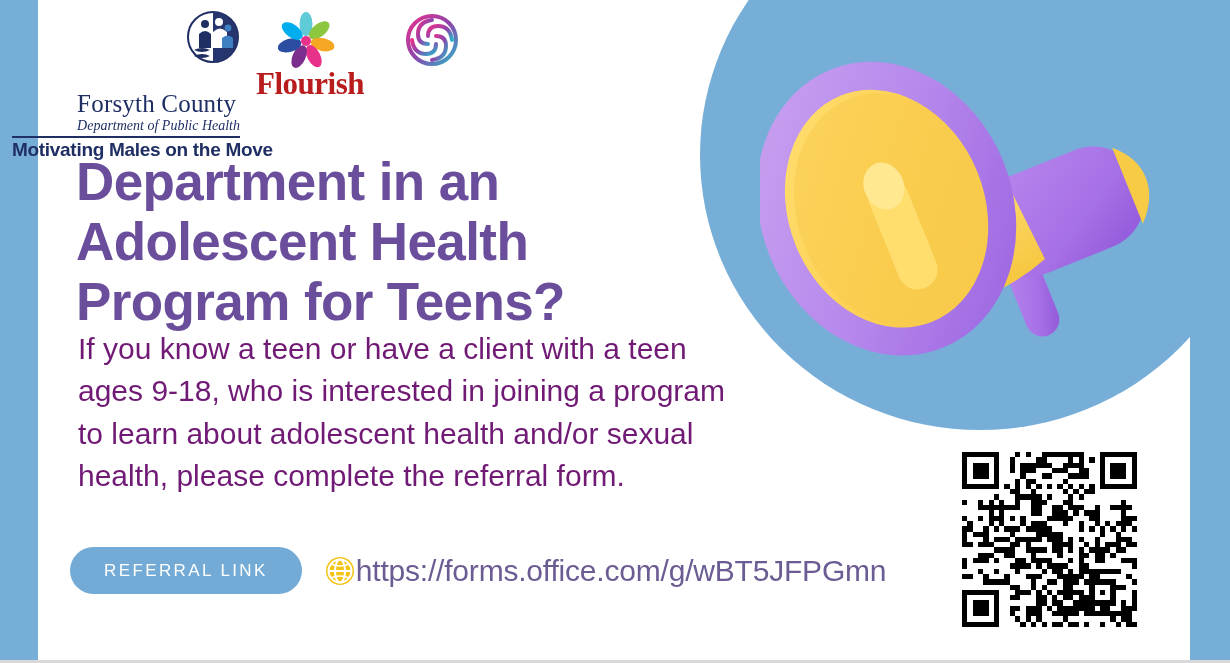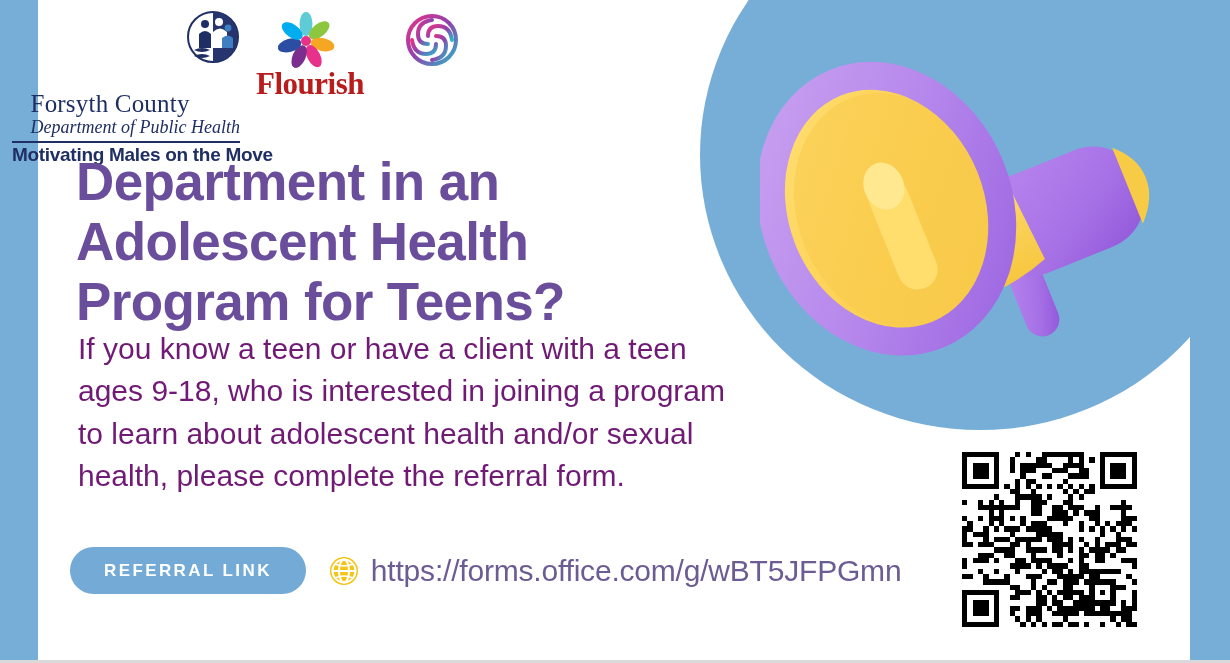--- a/index.html
+++ b/index.html
@@ -57,21 +57,21 @@
   .fc-top{ display:flex; align-items:flex-end; gap:25px;flex-direction:column; }
   .fc-seal{ width:54px; height:54px; flex:0 0 54px; }
   .fc-words{ padding-top:2px; }
   .fc-name{
     font-family:"Liberation Serif", serif;
     font-size:25px; color:#1F2F64; line-height:1;
     letter-spacing:.2px; white-space:nowrap;
   }
   .fc-dept{
     font-family:"Liberation Serif", serif;
-    font-style:italic; font-size:18px; color:#1F2F64;
+    font-style:italic; font-size:14px; color:#1F2F64;
     line-height:1.1; margin-top:2px; white-space:nowrap;
   }
   .fc-rule{
     height:2px; background:#1F2F64; margin:3px 0 2px 0; width:228px;
   }
   .fc-tag{
     font-family:"Liberation Sans", sans-serif;
     font-weight:bold; font-size:19px; color:#1F2F64;
     line-height:1.05; white-space:nowrap; letter-spacing:-.3px;
   }
@@ -114,29 +114,28 @@
     position:absolute; left:70px; top:547px;
     display:flex; align-items:center;
   }
   .referral-btn{
     background:#73ABD6;
     color:#ffffff;
     border:none;
     border-radius:30px;
     padding:15px 34px;
     font-size:17px;
-    font-weight:bold;
+    font-weight:normal;
     letter-spacing:2.4px;
     font-family:"Liberation Sans", sans-serif;
     cursor:pointer;
     line-height:1;
   }
   .globe-icon{ margin-left:22px; width:32px; height:32px; display:block; }
   .url-text{
-    margin-left:11px;
     font-size:30px;
     color:#6B5C93;
     letter-spacing:-.2px;
     text-decoration:none;
   }
 
   
   .qr-wrap{
     position:absolute; left:962px; top:452px;
     width:175px; height:175px; background:#ffffff;

